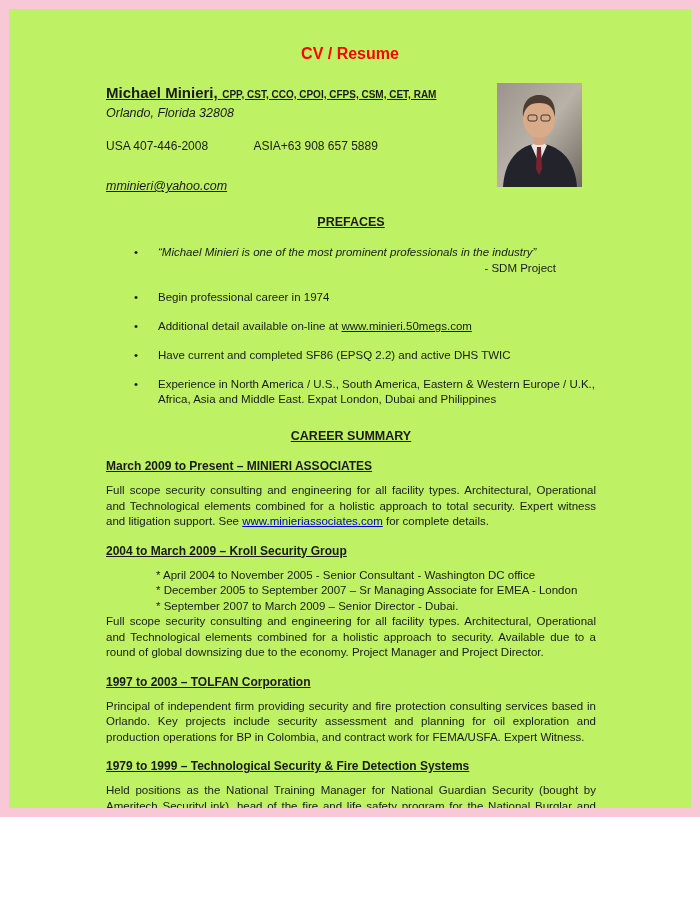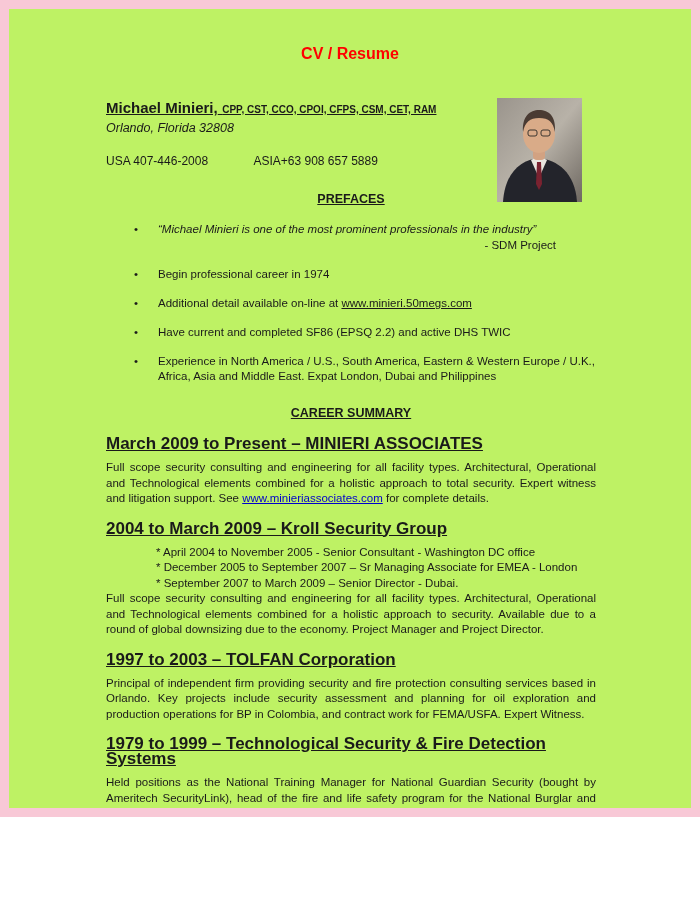--- a/index.html
+++ b/index.html
@@ -21,21 +21,21 @@
     text-align:center;
     color:#ff0000;
     font-weight:bold;
     font-size:16px;
     margin-top:36px;
   }
   .content {
     margin:0 95px 0 97px;
   }
   
-  .header { position:relative; margin-top:35px; }
+  .header { position:relative; margin-top:20px; }
   .name-line { text-decoration:underline; font-weight:bold; line-height:20px; }
   .name { font-size:15px; }
   .credentials { font-size:10px; }
   .address { font-style:italic; font-size:12.5px; line-height:17px; }
   .phones { margin-top:16px; font-size:12px; line-height:17px; }
   .phone-asia { margin-left:42px; }
   .email-line { margin-top:24px; font-size:12.5px; }
   .email-link { font-style:italic; text-decoration:underline; color:#1a1a1a; }
   .photo {
     position:absolute;
@@ -58,21 +58,21 @@
   .bullet-body { flex:1; }
   .quote-text { font-style:italic; }
   .attribution { text-align:right; margin-right:40px; margin-top:1px; }
   .inline-link { color:#1a1a1a; text-decoration:underline; }
   
   .career { font-size:11.5px; }
   .entry { margin-bottom:12px; }
   .entry-heading {
     font-weight:bold;
     text-decoration:underline;
-    font-size:17px;
+    font-size:12px;
     line-height:15px;
     margin:14px 0 9px;
   }
   .para { line-height:15.5px; text-align:justify; }
   .blue-link { color:#0000cc; }
   .sub-items { margin-left:50px; margin-bottom:0; line-height:15.5px; }
 </style>
 </head>
 <body>
 
@@ -84,20 +84,23 @@
 
     <div class="header">
       <div class="name-line">
         <span class="name">Michael Minieri,</span>
         <span class="credentials">CPP, CST, CCO, CPOI, CFPS, CSM, CET, RAM</span>
       </div>
       <div class="address">Orlando, Florida 32808</div>
       <div class="phones">
         <span>USA 407-446-2008</span>
         <span class="phone-asia">ASIA+63 908 657 5889</span>
+      </div>
+      <div class="email-line">
+        <a class="email-link" href="#">mminieri@yahoo.com</a>
       </div>
 
       <svg class="photo" viewBox="0 0 85 104" preserveAspectRatio="none">
         <defs>
           <linearGradient id="bgGrad" x1="0" y1="0" x2="1" y2="1">
             <stop offset="0" stop-color="#9a948c"></stop>
             <stop offset="0.5" stop-color="#b8b2a8"></stop>
             <stop offset="1" stop-color="#6e6861"></stop>
           </linearGradient>
         </defs>

